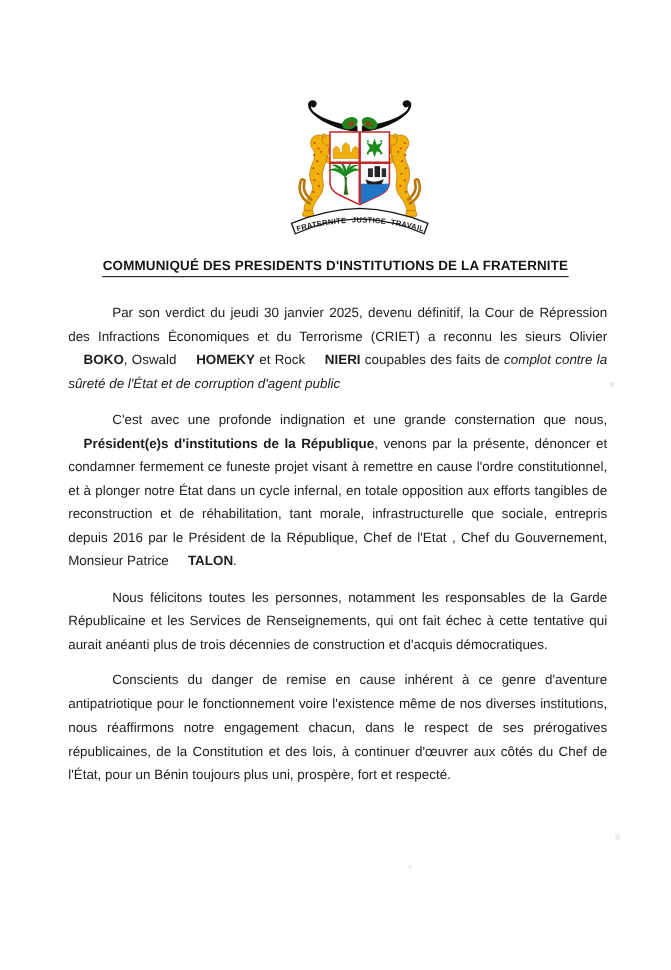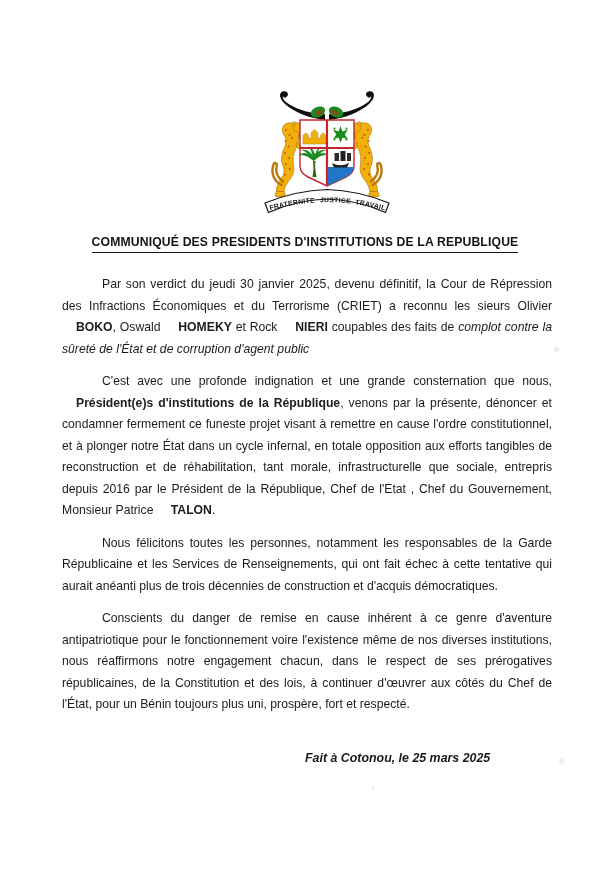--- a/index.html
+++ b/index.html
@@ -128,27 +128,26 @@
     <path d="M9 113 Q40 100.5 71 99.5 Q102 100.5 133 113 L129.5 122.5 Q102 110 71 109 Q40 110 12.5 122.5 Z" fill="#ffffff" stroke="#181818" stroke-width="1.2"></path>
     <path id="mottoPath" d="M13 120.5 Q71 104 129 120.5" fill="none"></path>
     <text font-size="6.8" font-weight="bold" letter-spacing="0.3" fill="#151515" font-family="Liberation Sans, DejaVu Sans, sans-serif">
       <textPath href="#mottoPath" startOffset="1%">FRATERNITE</textPath>
       <textPath href="#mottoPath" startOffset="44%">JUSTICE</textPath>
       <textPath href="#mottoPath" startOffset="74%">TRAVAIL</textPath>
     </text>
   </svg>
 
   <div class="title-wrap">
-    <span class="doc-title">COMMUNIQUÉ DES PRESIDENTS D'INSTITUTIONS DE LA REPUBLIQUE</span>
+    <span class="doc-title">COMMUNIQUÉ DES PRESIDENTS D'INSTITUTIONS DE LA FRATERNITE</span>
   </div>
 
   <div class="doc-body">
     <p class="para"><span>Par son verdict du jeudi 30 janvier 2025, devenu définitif, la Cour de Répression des Infractions Économiques et du Terrorisme (CRIET) a reconnu les sieurs Olivier </span><span class="b">BOKO</span><span>, Oswald </span><span class="b">HOMEKY</span><span> et Rock </span><span class="b">NIERI</span><span> coupables des faits de </span><span class="i">complot contre la sûreté de l'État et de corruption d'agent public</span></p>
     <p class="para"><span>C'est avec une profonde indignation et une grande consternation que nous, </span><span class="b">Président(e)s d'institutions de la République</span><span>, venons par la présente, dénoncer et condamner fermement ce funeste projet visant à remettre en cause l'ordre constitutionnel, et à plonger notre État dans un cycle infernal, en totale opposition aux efforts tangibles de reconstruction et de réhabilitation, tant morale, infrastructurelle que sociale, entrepris depuis 2016 par le Président de la République, Chef de l'Etat , Chef du Gouvernement, Monsieur Patrice </span><span class="b">TALON</span><span>.</span></p>
     <p class="para"><span>Nous félicitons toutes les personnes, notamment les responsables de la Garde Républicaine et les Services de Renseignements, qui ont fait échec à cette tentative qui aurait anéanti plus de trois décennies de construction et d'acquis démocratiques.</span></p>
     <p class="para"><span>Conscients du danger de remise en cause inhérent à ce genre d'aventure antipatriotique pour le fonctionnement voire l'existence même de nos diverses institutions, nous réaffirmons notre engagement chacun, dans le respect de ses prérogatives républicaines, de la Constitution et des lois, à continuer d'œuvrer aux côtés du Chef de l'État, pour un Bénin toujours plus uni, prospère, fort et respecté.</span></p>
-    <p class="para dateline">Fait à Cotonou, le 25 mars 2025</p>
   </div>
 
   <div class="speck s1"></div>
   <div class="speck s2"></div>
   <div class="speck s3"></div>
 </div>
 
 </body></html>

